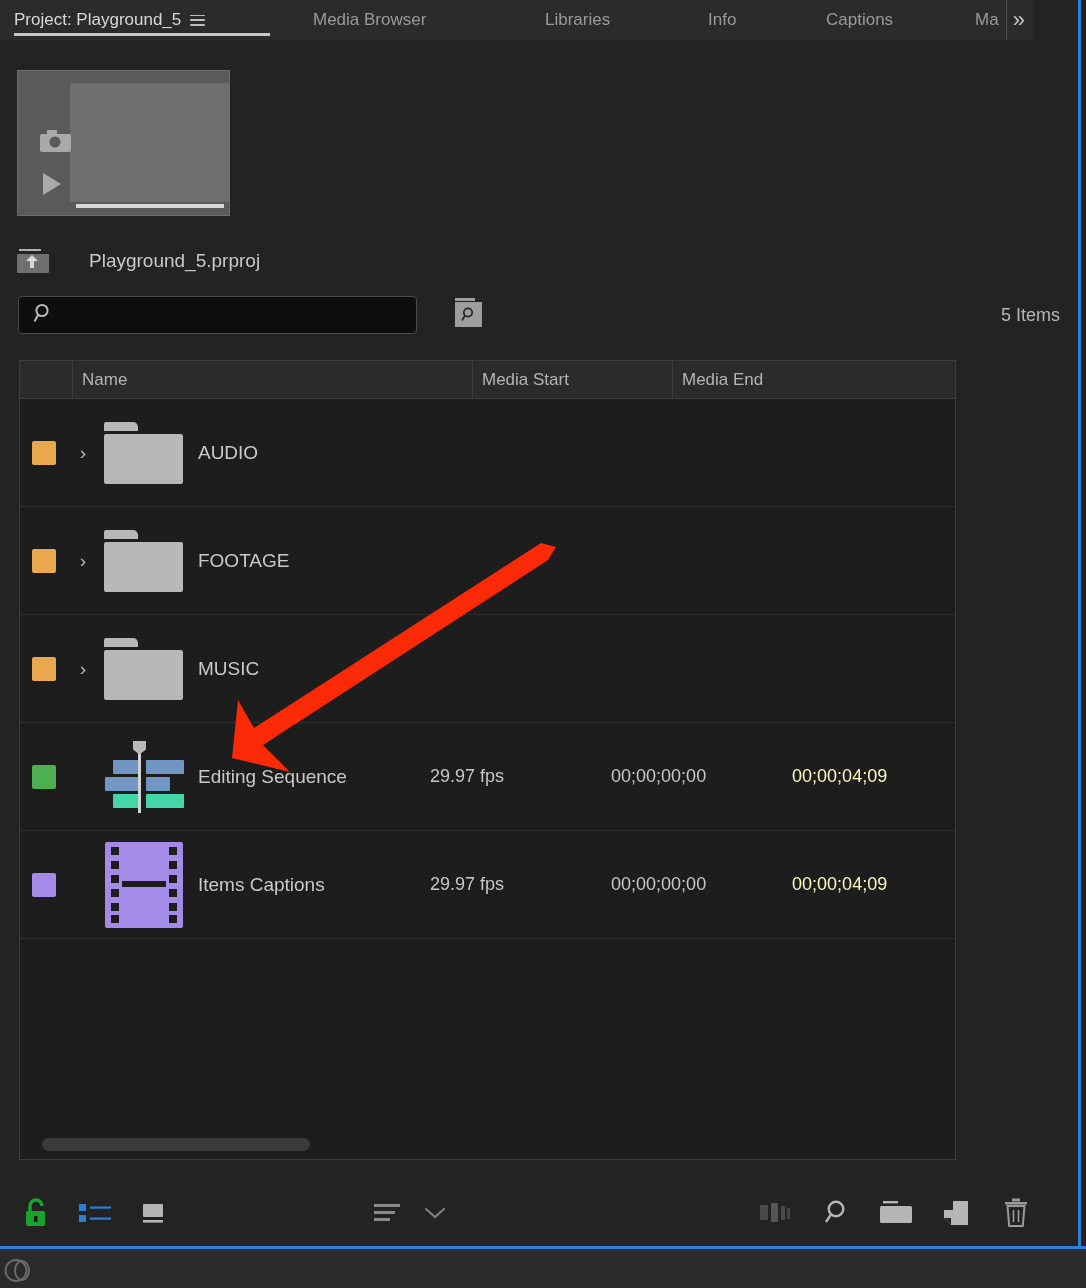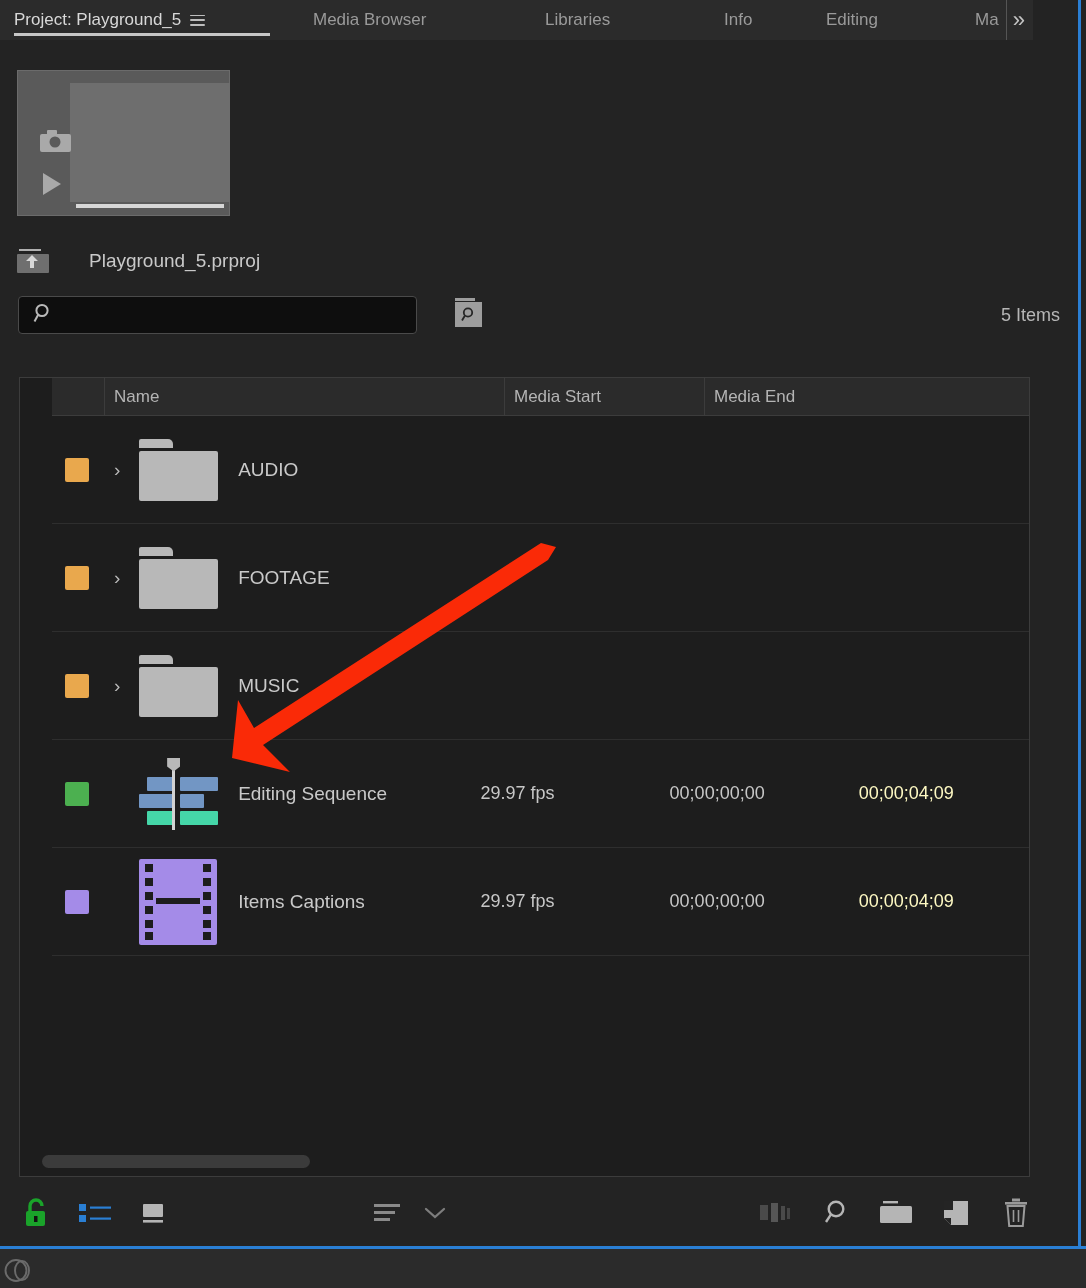--- a/index.html
+++ b/index.html
@@ -62,21 +62,21 @@
     display: inline-flex;
     flex-direction: column;
     justify-content: space-between;
     width: 15px; height: 11px;
     cursor: pointer;
   }
   .hamburger i { display:block; height:1.6px; background:#bdbdbd; border-radius:1px; }
 
   .tab-mediabrowser { position:absolute; left: 313px; top:0; }
   .tab-libraries    { position:absolute; left: 545px; top:0; }
-  .tab-info         { position:absolute; left: 708px; top:0;margin-left:16px; }
+  .tab-info         { position:absolute; left: 708px; top:0; }
   .tab-effects      { position:absolute; left: 826px; top:0; }
   .tab-ma           { position:absolute; left: 975px; top:0; width: 32px; overflow:hidden; }
 
   .panel-divider {
     position:absolute; left: 1006px; top: 0; width: 1px; height: 40px;
     background: #555;
   }
   .tab-overflow {
     position:absolute; right: 10px; top: 0; height: 40px;
     display:flex; align-items:center;
@@ -157,26 +157,25 @@
     position:absolute; left:455px; top:298px; width:20px; height:3px; background:#9d9d9d;
   }
   .items-count {
     position:absolute; right: 26px; top: 305px;
     color:#b6b6b6; font-size: 18px;
   }
 
   
   .table {
     position:absolute;
-    left: 19px; top: 377px;
-    width: 1011px; height: 800px;
+    left: 19px; top: 360px;
+    width: 937px; height: 800px;
     border: 1px solid #3c3c3c;
     background: #1d1d1d;
     overflow: hidden;
-    padding-left: 32px;
   }
   .thead {
     display:flex;
     height: 38px;
     background: #2b2b2b;
     border-bottom: 1px solid #3c3c3c;
   }
   .th {
     display:flex; align-items:center;
     color:#b4b4b4; font-size: 17px;
@@ -218,21 +217,21 @@
     cursor:pointer;
     user-select:none;
   }
   .disc-spacer { width: 30px; }
 
   .icon-slot {
     width: 92px;
     display:flex; align-items:center; justify-content:center;
     position:relative;
   }
-  .item-label { color:#c9c9c9; font-size: 19px; margin-left: 14px; white-space:nowrap; }
+  .item-label { color:#c9c9c9; font-size: 19px; margin-left: 8px; white-space:nowrap; }
 
   
   .folder-ico { width: 79px; height: 62px; position:relative; }
   .folder-tab {
     position:absolute; left:0; top:0; width: 34px; height: 9px;
     background: #b8b8b8; border-radius: 2px 5px 0 0;
   }
   .folder-body {
     position:absolute; left:0; top: 12px; width: 79px; height: 50px;
     background: #b8b8b8; border-radius: 2px;
@@ -343,21 +342,21 @@
 
     <div class="tab tab-libraries">
       <span>Libraries</span>
     </div>
 
     <div class="tab tab-info">
       <span>Info</span>
     </div>
 
     <div class="tab tab-effects">
-      <span>Editing</span>
+      <span>Captions</span>
     </div>
 
     <div class="tab tab-ma">
       <span>Ma</span>
     </div>
 
     <div class="panel-divider"></div>
 
     <div class="tab-overflow">»</div>
   </div>

